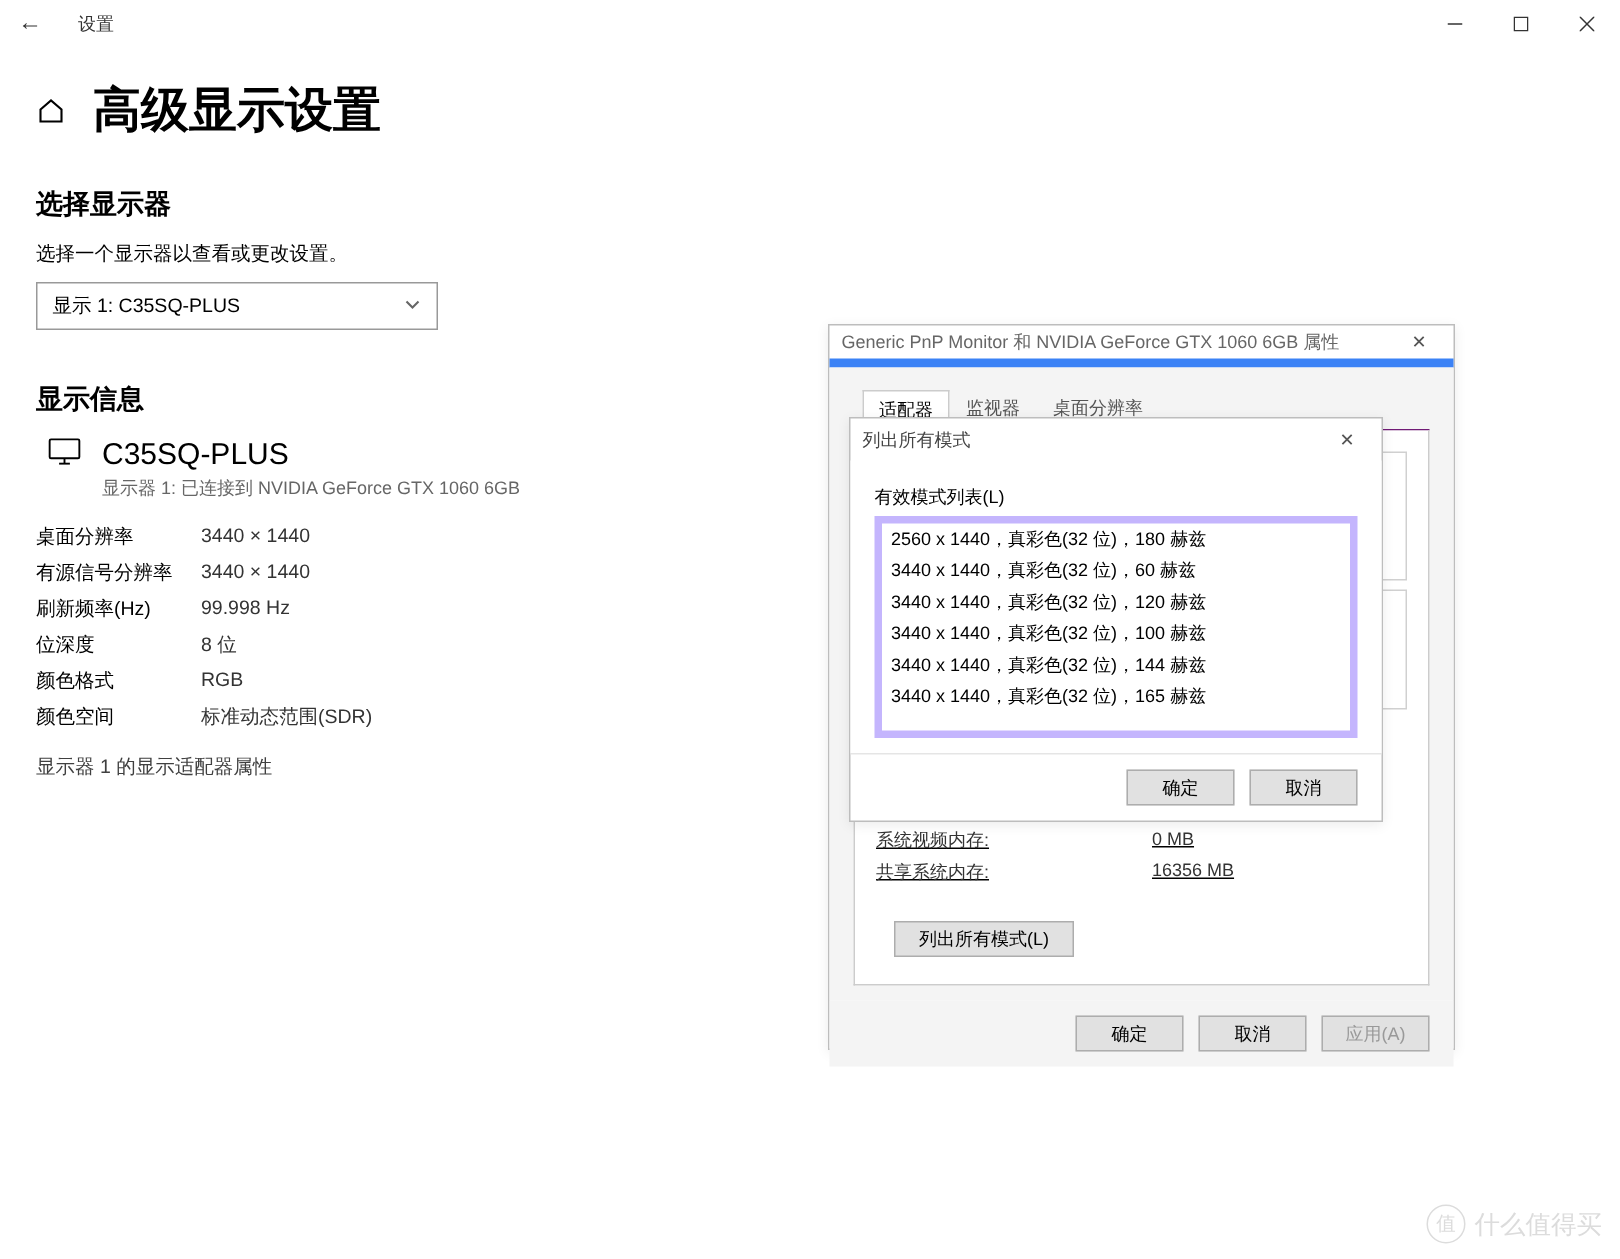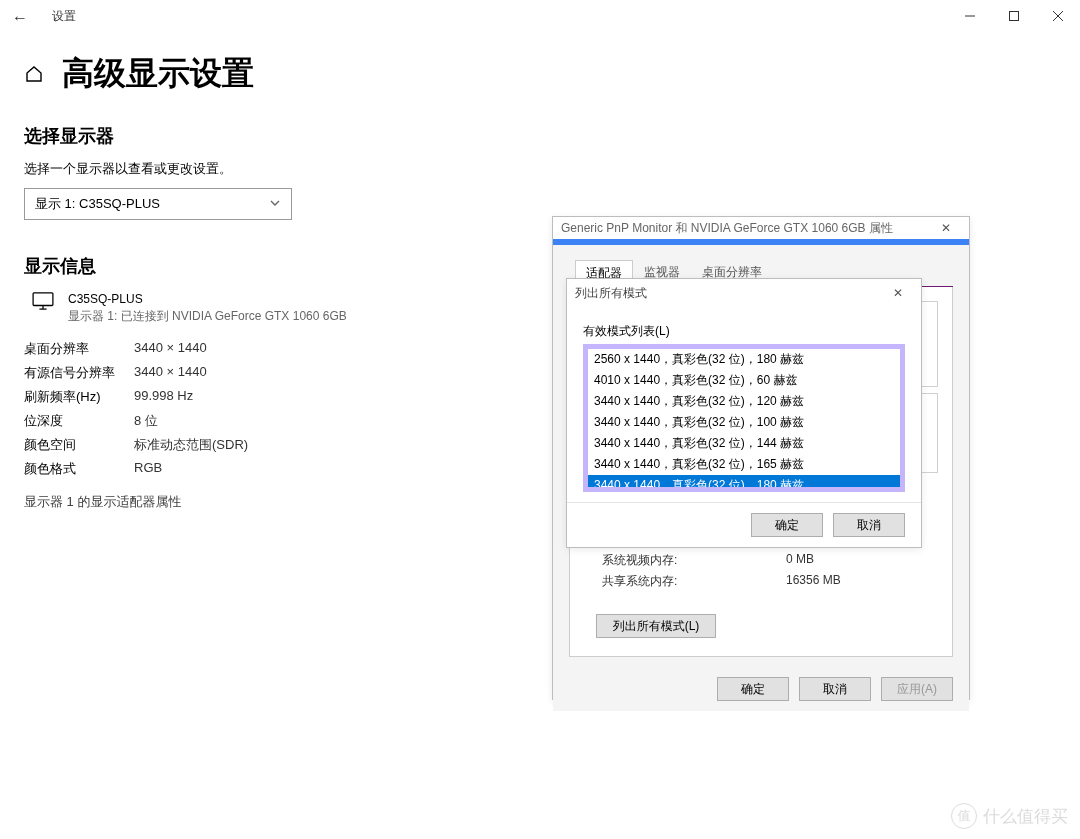--- a/index.html
+++ b/index.html
@@ -19,21 +19,21 @@
 .heading { font-size: 32px; font-weight: 600; }
 
 .section-title { font-size: 18px; font-weight: 600; margin: 14px 0 12px 0; }
 .section-sub { font-size: 13px; margin-bottom: 10px; }
 
 .select-box { width: 268px; height: 32px; border: 1px solid #999; display: flex; align-items: center; justify-content: space-between; padding: 0 10px; cursor: pointer; }
 .select-box .chev { color: #666; }
 
 .monitor-row { display: flex; align-items: flex-start; gap: 14px; margin: 14px 0 12px 8px; }
 .monitor-icon svg { width: 22px; height: 18px; }
-.monitor-name { font-size: 12px; font-weight: 400; }
+.monitor-name { font-size: 20px; font-weight: 400; }
 .monitor-desc { font-size: 12px; color: #666; margin-top: 2px; }
 
 .info-table { margin-top: 10px; }
 .info-row { display: flex; padding: 3px 0; }
 .info-label { width: 110px; color: #000; font-size: 13px;}
 .info-val { color: #333; font-size: 13px;}
 .link { color: #404040; margin-top: 12px; display: inline-block; cursor: pointer; font-size: 13px;}
 
 
 .dialog { position: absolute; background: #fff; border: 1px solid #bdbdbd; box-shadow: 0 2px 8px rgba(0,0,0,.08); }
@@ -137,26 +137,26 @@
       </div>
       <div class="info-row">
         <div class="info-label">刷新频率(Hz)</div>
         <div class="info-val">99.998 Hz</div>
       </div>
       <div class="info-row">
         <div class="info-label">位深度</div>
         <div class="info-val">8 位</div>
       </div>
       <div class="info-row">
+        <div class="info-label">颜色格式</div>
+        <div class="info-val">RGB</div>
+      </div>
+      <div class="info-row">
         <div class="info-label">颜色空间</div>
         <div class="info-val">标准动态范围(SDR)</div>
-      </div>
-      <div class="info-row">
-        <div class="info-label">颜色格式</div>
-        <div class="info-val">RGB</div>
       </div>
     </div>
 
   <a class="link">显示器 1 的显示适配器属性</a>
 </div>
 
 <div class="dialog" style="left:552px; top:216px; width:418px; height:484px;">
   <div class="dlg-titlebar">
     <span>Generic PnP Monitor 和 NVIDIA GeForce GTX 1060 6GB 属性</span>
     <div class="spacer"></div>
@@ -164,21 +164,21 @@
   </div>
   <div class="dlg-body">
     <div class="tabs">
       <div class="tab active">适配器</div>
       <div class="tab">监视器</div>
       <div class="tab">桌面分辨率</div>
     </div>
     <div style="border:1px solid #ccc; border-top:none; background:#fff; padding:14px; height:370px; position:relative;">
       <div class="groupbox" style="position:absolute; left:14px; right:14px; top:106px; height:80px; border:1px solid #d0d0d0;"></div>
       <div class="groupbox" style="position:absolute; left:14px; right:14px; top:14px; height:86px; border:1px solid #d0d0d0;"></div>
-      <div style="position:absolute; left:32px; right:14px; bottom:64px;">
+      <div style="position:absolute; left:14px; right:14px; bottom:64px;text-decoration:underline;">
         <div class="kv">
           <span class="k">系统视频内存:</span>
           <span>0 MB</span>
         </div>
         <div class="kv">
           <span class="k">共享系统内存:</span>
           <span>16356 MB</span>
         </div>
       </div>
       <button class="btn btn-wide" style="position:absolute; left:26px; bottom:18px;">列出所有模式(L)</button>
@@ -194,26 +194,25 @@
 <div class="dialog" style="left:566px; top:278px; width:356px;">
   <div class="dlg-titlebar" style="border-bottom:none; color:#444;">
     <span>列出所有模式</span>
     <div class="spacer"></div>
     <span class="xbtn">✕</span>
   </div>
   <div class="dlg-body-white">
     <div class="modes-label">有效模式列表(L)</div>
     <div class="modes-list" id="modes-list">
         <div class="item">2560 x 1440，真彩色(32 位)，180 赫兹</div>
-        <div class="item">4010 x 1440，真彩色(32 位)，60 赫兹</div>
+        <div class="item">3440 x 1440，真彩色(32 位)，60 赫兹</div>
         <div class="item">3440 x 1440，真彩色(32 位)，120 赫兹</div>
         <div class="item">3440 x 1440，真彩色(32 位)，100 赫兹</div>
         <div class="item">3440 x 1440，真彩色(32 位)，144 赫兹</div>
         <div class="item">3440 x 1440，真彩色(32 位)，165 赫兹</div>
-        <div class="item selected">3440 x 1440，真彩色(32 位)，180 赫兹</div>
       </div>
   </div>
   <div class="btn-row" style="border-top:1px solid #e5e5e5;">
     <button class="btn">确定</button>
     <button class="btn">取消</button>
   </div>
 </div>
 
 <div class="watermark">
   <span class="circ">值</span>

